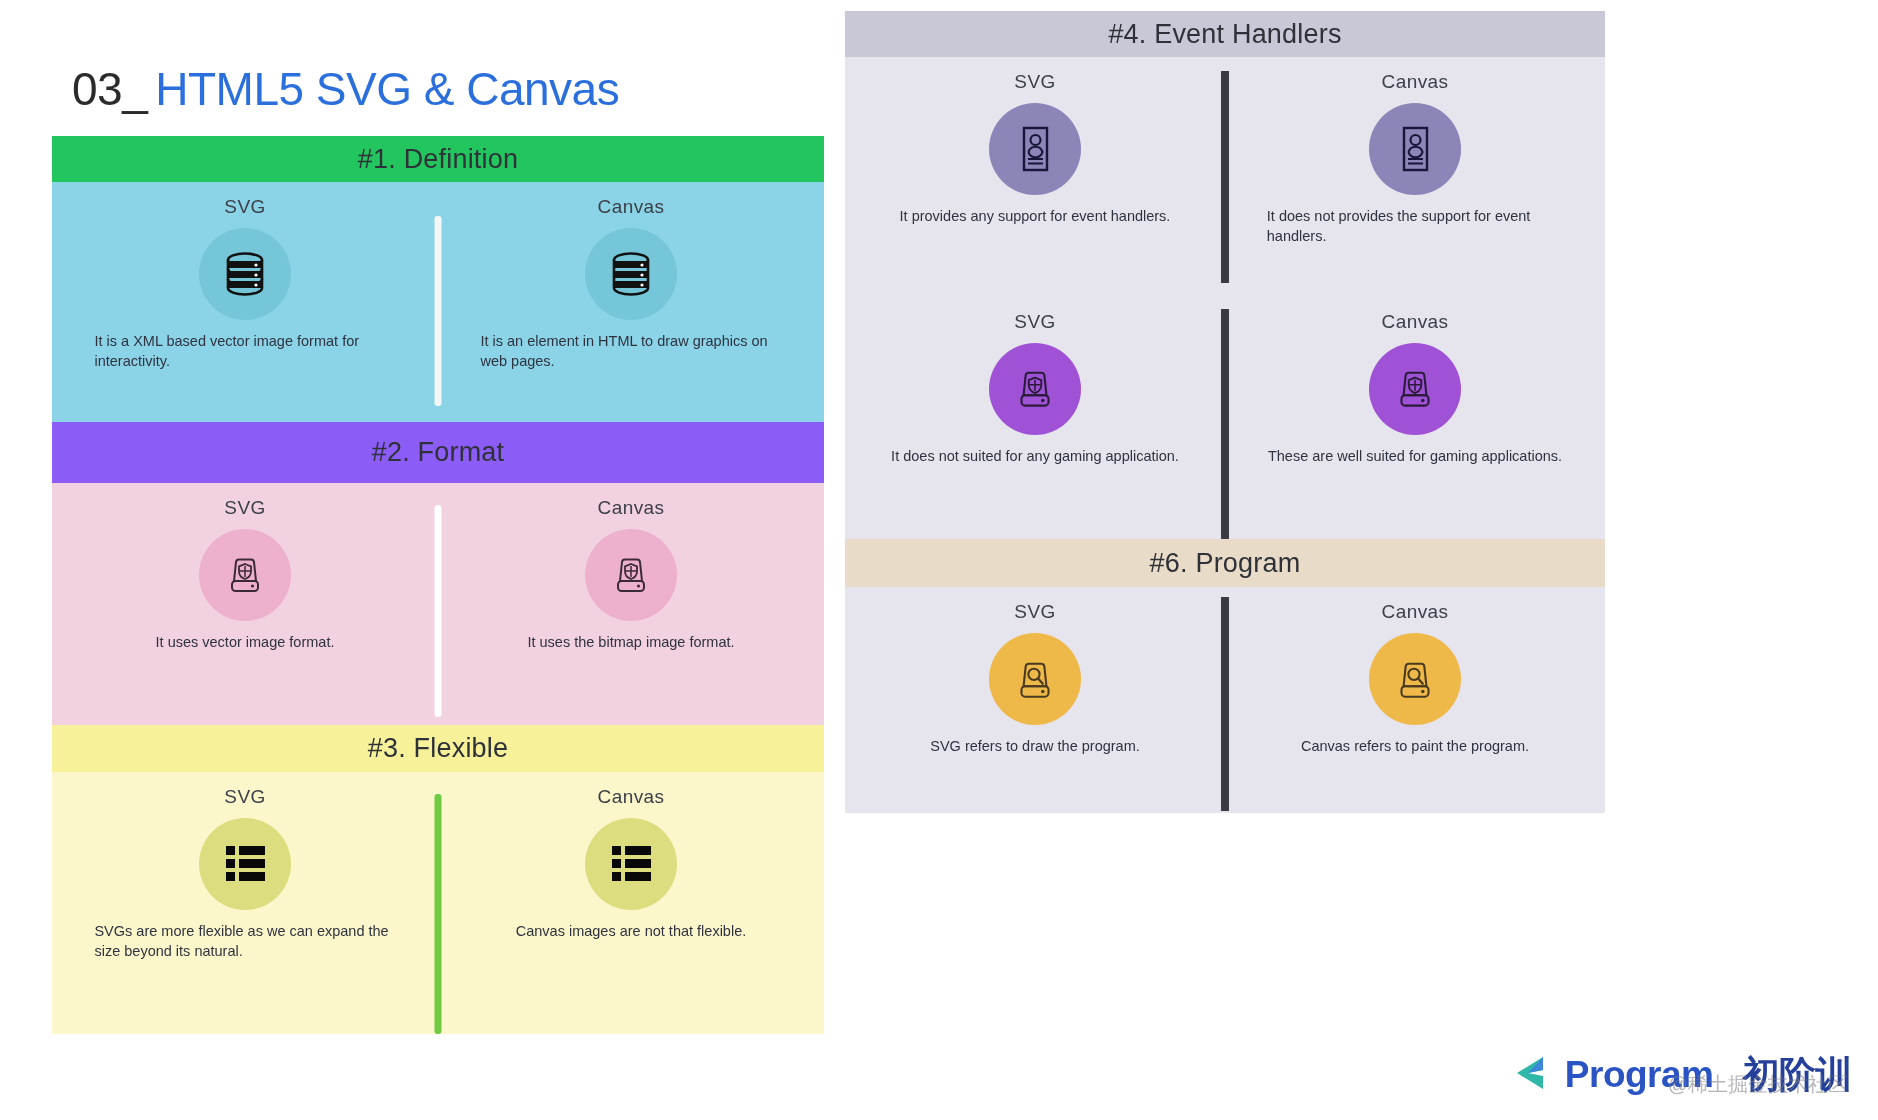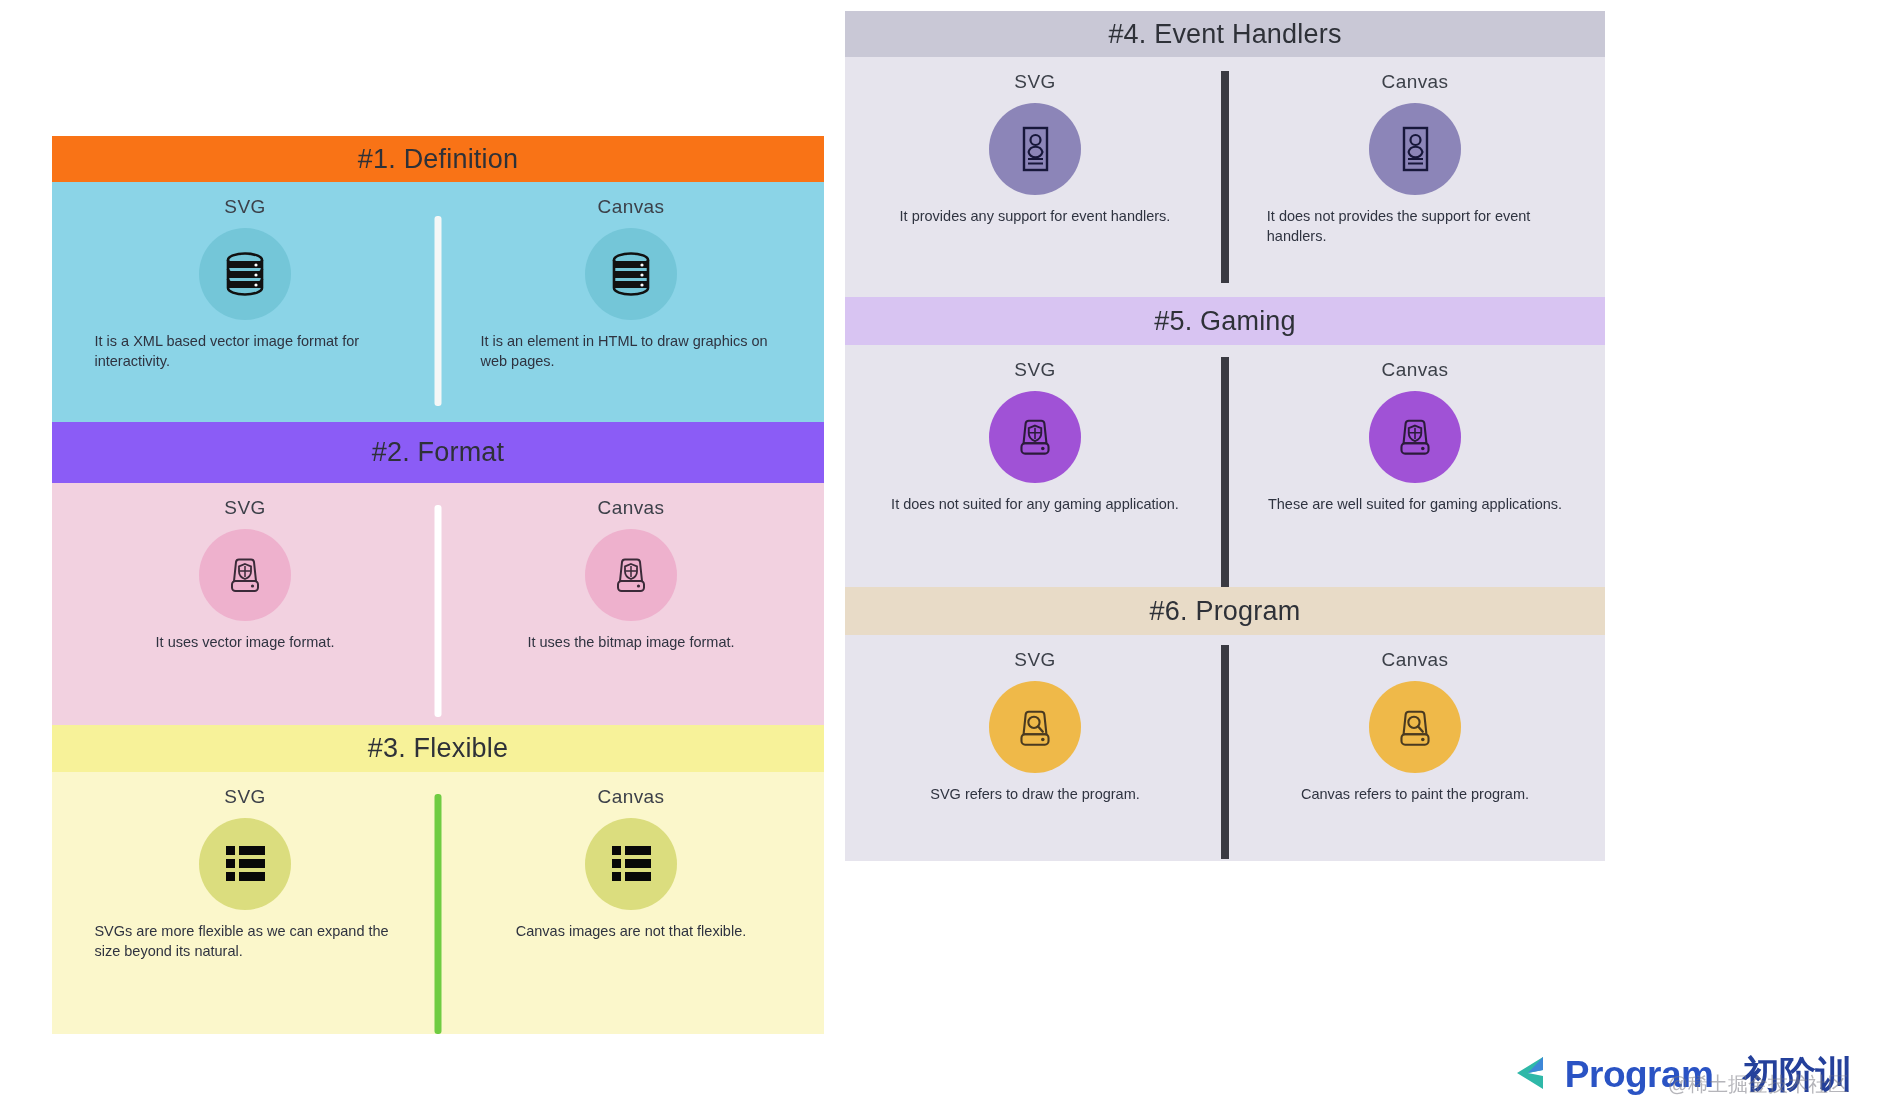--- a/index.html
+++ b/index.html
@@ -71,21 +71,21 @@
   }
   .divider {
     position: absolute;
     left: 50%;
     transform: translateX(-50%);
     width: 7px;
     border-radius: 3px;
   }
 
   
-  #sec1 .sec-head { height: 46px;  background: #f97316; }
+  #sec1 .sec-head { height: 46px;  background: #22c55e; }
   #sec1 .sec-body { height: 240px; background: #8bd4e7; }
   #sec1 .divider  { top: 34px; height: 190px; background: #f4f7f7; }
 
   #sec2 .sec-head { height: 61px;  background: #8b5cf6; }
   #sec2 .sec-body { height: 242px; background: #f2d1e0; }
   #sec2 .divider  { top: 22px; height: 212px; background: #ffffff; }
 
   #sec3 .sec-head { height: 47px;  background: #f7f299; }
   #sec3 .sec-body { height: 262px; background: #fbf7cb; }
   #sec3 .divider  { top: 22px; height: 240px; background: #6fcc42; }
@@ -123,20 +123,23 @@
     font-size: 20px;
     color: rgba(120,120,130,.55);
     white-space: nowrap;
   }
 </style>
 </head>
 <body>
 
 <div id="stage">
 
+  <div class="title">
+    <span class="num">03_</span><span class="rest">HTML5 SVG &amp; Canvas</span>
+  </div>
 
   <div class="panel" id="left-panel">
 
     <div class="section" id="sec1">
       <div class="sec-head">#1. Definition</div>
       <div class="sec-body">
         <div class="divider"></div>
         <div class="col">
           <div class="col-title">SVG</div>
           <div class="iconwrap" style="background:#74c6d8">
@@ -271,21 +274,20 @@
               <path d="M16.5 29 a7.3 7.3 0 0 1 14 0 a7.3 7.3 0 0 1 -14 0" fill="none" stroke="#17173a" stroke-width="2.2"></path>
               <path d="M16 36 h15 M16 40.5 h15" stroke="#17173a" stroke-width="2.2"></path>
             </svg>
           </div>
           <div class="desc">It does not provides the support for event handlers.</div>
         </div>
       </div>
     </div>
 
     <div class="section" id="sec5">
-      <div class="sec-head">#5. Gaming</div>
       <div class="sec-body">
         <div class="divider"></div>
         <div class="col">
           <div class="col-title">SVG</div>
           <div class="iconwrap" style="background:#a052d6">
             <svg width="52" height="52" viewBox="0 0 50 50">
               <path d="M14 31 L16 12 a3 3 0 0 1 3-2.6 h12 a3 3 0 0 1 3 2.6 L36 31 z" fill="none" stroke="#2b1b3a" stroke-width="2"></path>
               <rect x="12" y="31" width="26" height="10" rx="3.5" fill="none" stroke="#2b1b3a" stroke-width="2"></rect>
               <path d="M25 14 l6 2.4 v5 c0 4-3 6.4-6 7.6 -3-1.2-6-3.6-6-7.6 v-5 z" fill="none" stroke="#2b1b3a" stroke-width="1.8"></path>
               <path d="M25 16 v11 M19.4 21 h11.2" stroke="#2b1b3a" stroke-width="1.5"></path>

